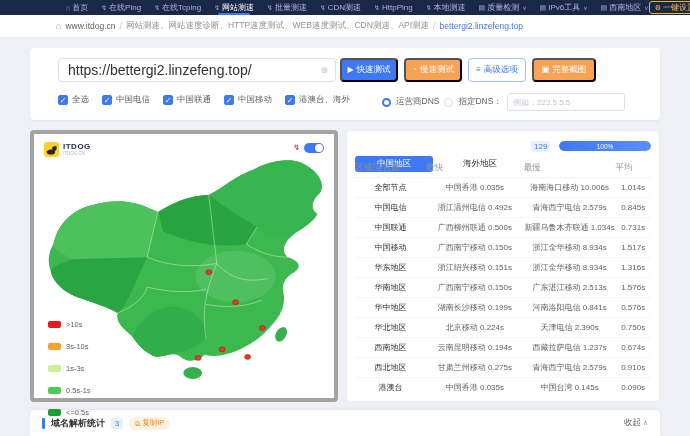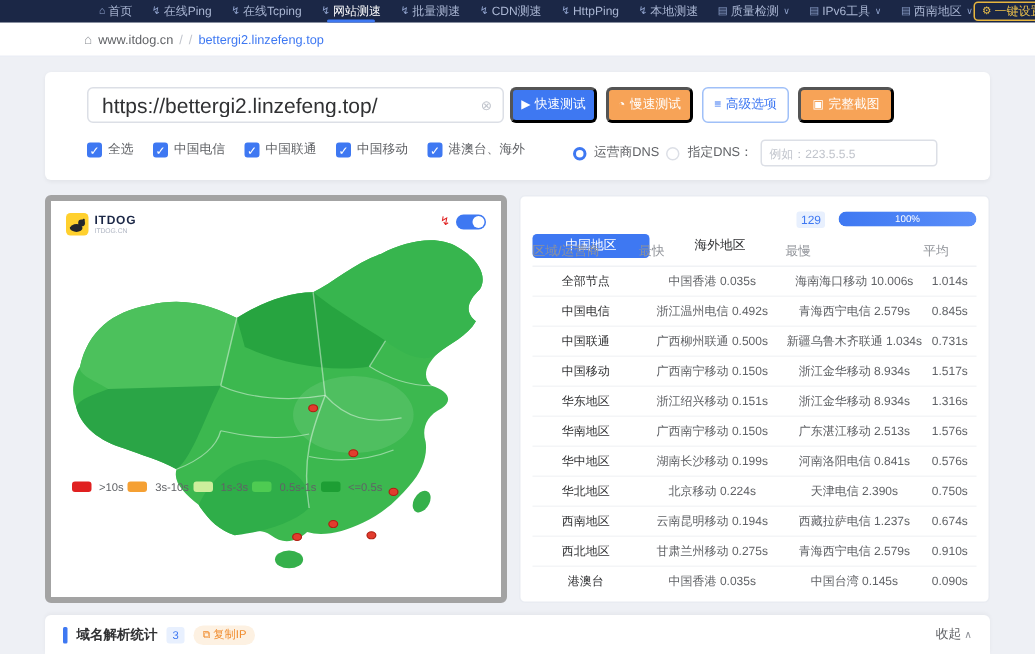--- a/index.html
+++ b/index.html
@@ -65,21 +65,21 @@
   .map-logo{position:absolute;left:10px;top:8px;display:flex;align-items:center;gap:4px;z-index:3;}
   .logo-box{width:15px;height:15px;background:#ffd02e;border-radius:3px;display:flex;align-items:center;justify-content:center;}
   .logo-texts{display:flex;flex-direction:column;}
   .logo-text{font-size:8px;font-weight:bold;color:#1b2746;line-height:1;letter-spacing:.5px;}
   .logo-sub{font-size:4.5px;color:#b0b6c3;line-height:1;margin-top:1.5px;}
   .map-controls{position:absolute;right:10px;top:9px;display:flex;align-items:center;gap:4px;z-index:3;}
   .bolt{color:#e02020;font-size:8px;line-height:1;}
   .toggle{width:20px;height:10px;background:#3e78f2;border-radius:5px;position:relative;cursor:pointer;}
   .knob{position:absolute;right:1px;top:1px;width:8px;height:8px;background:#fff;border-radius:50%;}
   .map-svg{position:absolute;left:6px;top:18px;}
-  .legend{position:absolute;left:14px;top:186px;display:flex;flex-direction:row;gap:3px;z-index:3;}
+  .legend{position:absolute;left:14px;top:186px;display:flex;flex-direction:column;gap:13px;z-index:3;}
   .legend-row{display:flex;align-items:center;gap:5px;}
   .legend-chip{width:13px;height:7px;border-radius:2px;}
   .legend-label{font-size:7.5px;color:#606266;}
 
   
   .results-card{position:absolute;left:346px;top:130px;width:314px;height:272px;background:#fff;border:1px solid #e9ecf2;
                 border-radius:4px;box-sizing:border-box;}
   .res-header{position:absolute;left:8px;right:8px;top:6px;height:18px;display:flex;align-items:center;}
   .tabs{display:flex;gap:8px;align-items:center;}
   .tab{font-size:8.5px;color:#303133;padding:2px 22px;border-radius:3px;cursor:pointer;white-space:nowrap;margin-top:36px;}
@@ -192,20 +192,21 @@
     <a class="settings-btn">
       <span class="gear">⚙</span>
       <span>一键设置</span>
     </a>
   </nav>
 
   <div class="breadcrumb">
     <span class="bc-home">⌂</span>
     <span class="bc-site">www.itdog.cn</span>
     <span class="bc-sep">/</span>
+    <span class="bc-section">网站测速、网站速度诊断、HTTP速度测试、WEB速度测试、CDN测速、API测速</span>
     <span class="bc-sep">/</span>
     <span class="bc-current">bettergi2.linzefeng.top</span>
   </div>
 
   <section class="test-card">
     <div class="url-input-wrap">
       <input class="url-input" type="text" value="https://bettergi2.linzefeng.top/" style="">
       <span class="clear-icon">⊗</span>
     </div>
     <button class="btn btn-quick">

